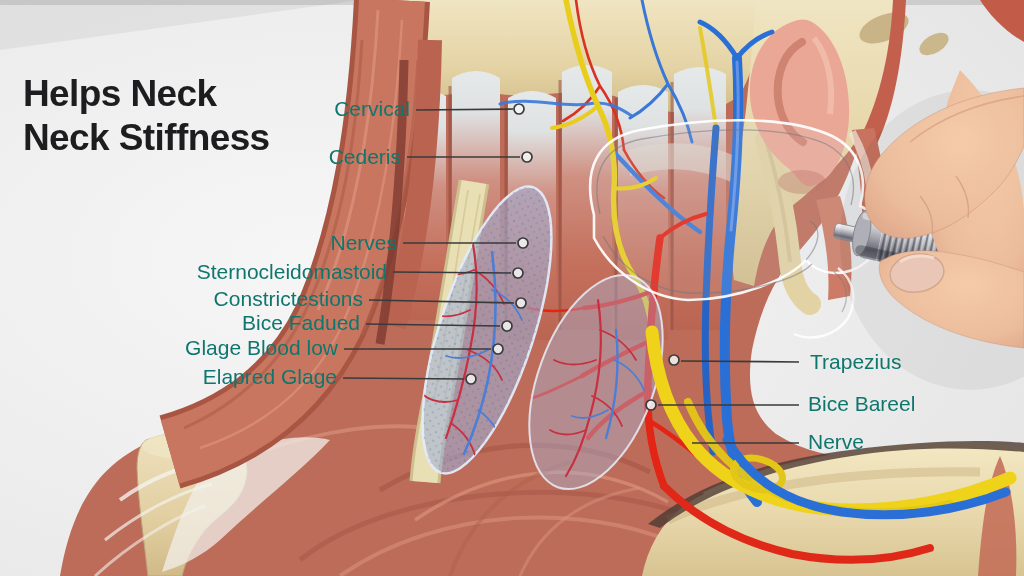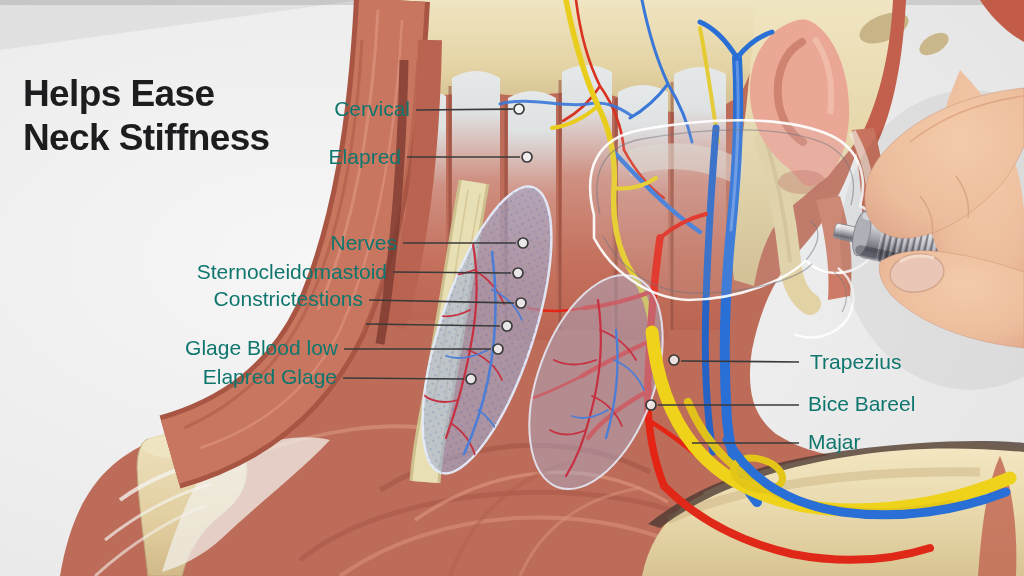--- a/index.html
+++ b/index.html
@@ -305,29 +305,30 @@
           <line x1="799" y1="405" x2="658" y2="405"></line>
           <circle cx="651" cy="405" r="5" fill="rgba(245,245,245,0.85)"></circle>
         </g>
     <g>
           <line x1="799" y1="443" x2="692" y2="443"></line>
         </g>
   </g>
 </svg>
 
 <div class="title">
-  <div>Helps Ease</div>
+  <div>Helps Neck</div>
   <div>Neck Stiffness</div>
 </div>
 
 <div class="lbl lbl-cervical">Cervical</div>
-<div class="lbl lbl-cederis">Elapred</div>
+<div class="lbl lbl-cederis">Cederis</div>
 <div class="lbl lbl-nerves">Nerves</div>
 <div class="lbl lbl-sterno">Sternocleidomastoid</div>
 <div class="lbl lbl-constrict">Constrictestions</div>
+<div class="lbl lbl-bice">Bice Fadued</div>
 <div class="lbl lbl-glage">Glage Blood low</div>
 <div class="lbl lbl-elapred">Elapred Glage</div>
 
 <div class="lbl r lbl-trapezius">Trapezius</div>
 <div class="lbl r lbl-majar">Bice Bareel</div>
-<div class="lbl r lbl-nerve">Majar</div>
+<div class="lbl r lbl-nerve">Nerve</div>
 
 </div>
 
 </body></html>

